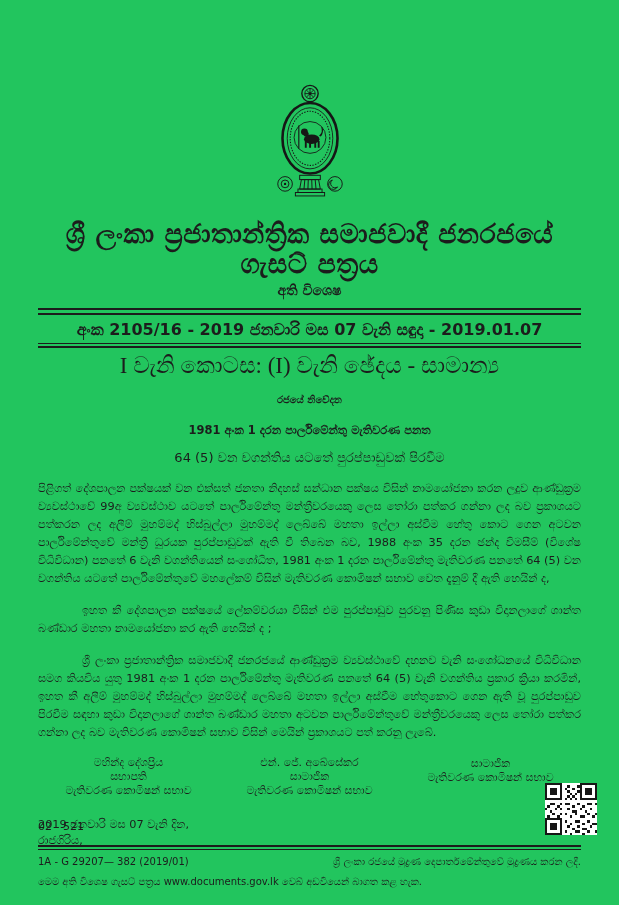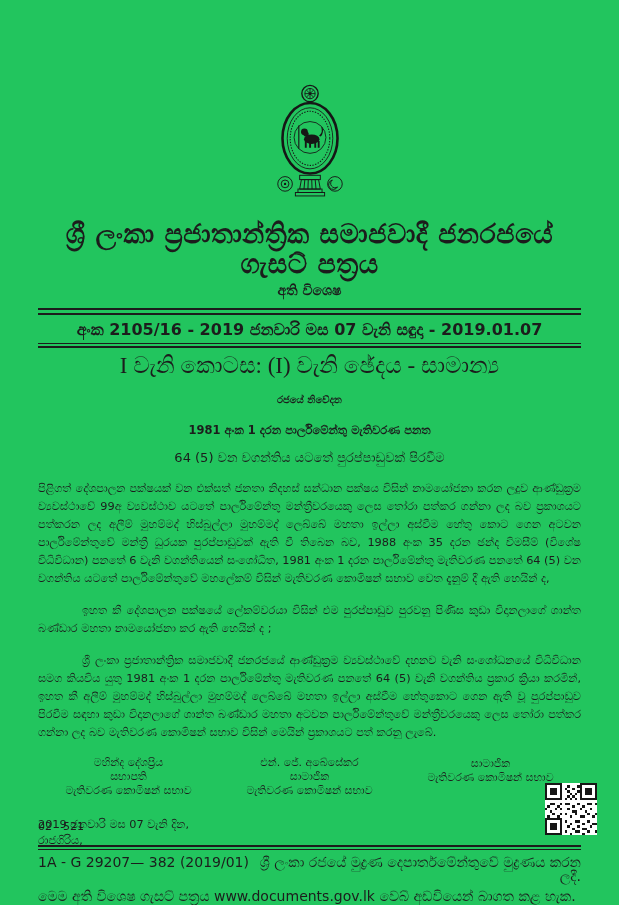--- a/index.html
+++ b/index.html
@@ -34,21 +34,21 @@
   .sig-col{flex:1;text-align:center;font-size:11px;line-height:13px;}
   .sig-name{font-weight:normal;}
   .sig-role,.sig-org{margin-top:1px;}
   
   .date-block{margin-top:20px;font-size:11.3px;line-height:15.5px;}
   
   .doc-number{position:absolute;left:38px;top:820px;font-size:11px;}
   .qr{position:absolute;right:22px;top:783px;}
   
   .footer-rule{position:absolute;left:38px;right:38px;top:845px;height:2px;border-top:2px solid #1c1c1c;border-bottom:1px solid #1c1c1c;}
-  .footer{position:absolute;left:38px;right:38px;top:855px;font-size:14px;line-height:14px;}
+  .footer{position:absolute;left:38px;right:38px;top:855px;font-size:10px;line-height:14px;}
   .footer-line1{display:flex;}
   .footer-code{white-space:nowrap;}
   .footer-printed{flex:1;text-align:right;}
   .footer-line2{margin-top:6px;}
 </style>
 </head>
 <body>
 
 <div class="page">
 

